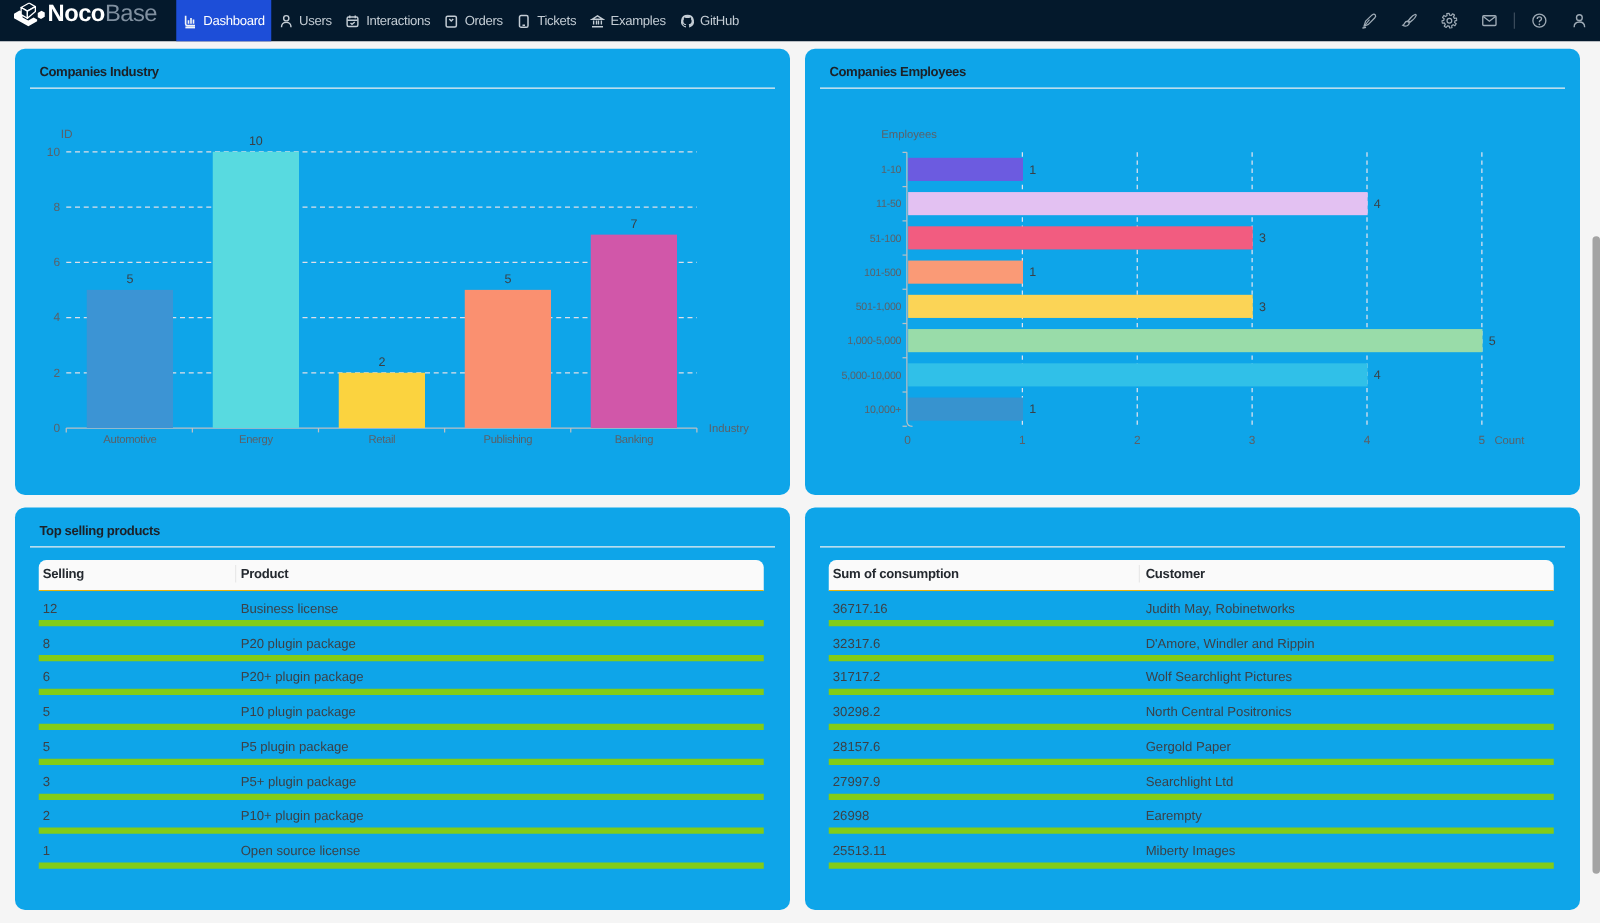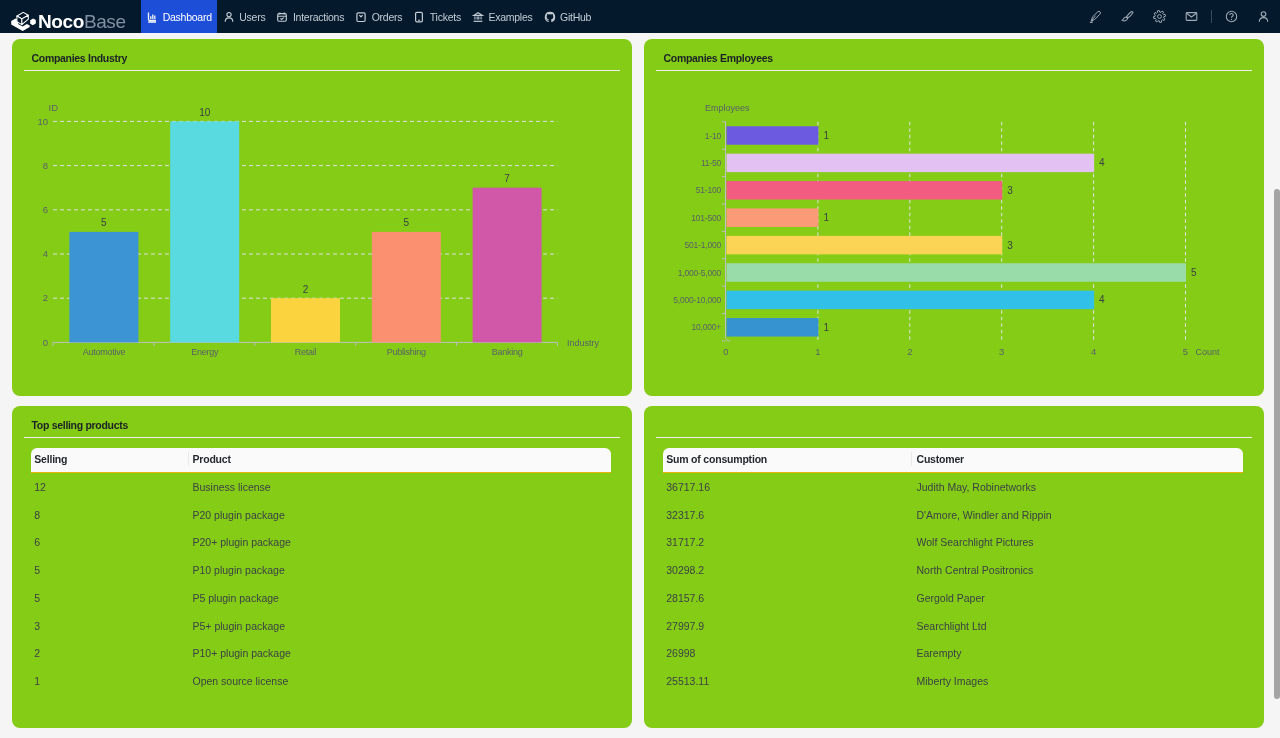--- a/index.html
+++ b/index.html
@@ -1,37 +1,37 @@
 <!DOCTYPE html>
 <html><head><meta charset="utf-8">
 <style>
 *{margin:0;padding:0;box-sizing:border-box}
 html,body{width:1280px;height:738px;overflow:hidden;background:#f5f5f5;
 font-family:"Liberation Sans",sans-serif;-webkit-font-smoothing:antialiased}
-.hdr{position:absolute;left:0;top:0;width:1280px;height:33px;background:#04192c;display:flex;align-items:flex-end}
+.hdr{position:absolute;left:0;top:0;width:1280px;height:33px;background:#04192c;display:flex;align-items:flex-start}
 .logo{display:flex;align-items:center;margin-left:11px}
 .logo svg{display:block}
 .lt{margin-left:2px;font-size:19px;letter-spacing:-0.4px;color:#fff;font-weight:bold}
 .lt i{font-style:normal;font-weight:400;color:#8090a0}
 .menu{display:flex;height:33px;margin-left:15px;font-size:10.5px;letter-spacing:-0.25px}
 .mi{display:flex;align-items:center;padding:0 5.5px;color:#c3ccd4;white-space:nowrap}
 .mi svg{margin-right:4.5px;flex:none}
 .mi.sel{background:#1d4ed8;color:#fff}
 .ricons{position:absolute;right:0;top:0;height:33px;display:flex;align-items:center}
 .ri{width:32.2px;display:flex;justify-content:center;align-items:center}
 .rdiv{width:1px;height:13px;background:#394a5a;margin:0 3.4px}
-.card{position:absolute;background:#84cc16;border-radius:8px}
+.card{position:absolute;background:#0ea5e9;border-radius:8px}
 .chead{height:31px;display:flex;align-items:center;padding-top:7px;padding-left:19.5px;
 font-size:10.5px;font-weight:bold;letter-spacing:-0.3px;color:#1c2128}
 .cdiv{position:absolute;left:12px;right:12px;top:31px;height:1px;background:#f0f0f0}
 .tbl{position:absolute;left:19px;top:41.5px;width:580px;font-size:10.5px}
 .thead{position:relative;height:25.5px;background:#fafafa;border-radius:6px 6px 0 0;border-bottom:1px solid #eab308}
 .thl{position:absolute;top:5.9px;font-weight:bold;color:#24292f;letter-spacing:-0.2px}
 .tsep{position:absolute;top:4.6px;width:1px;height:14px;background:#e9e9e9}
-.trow{position:relative;height:27.75px;border-bottom:1px solid #84cc16;color:#3c4147}
+.trow{position:relative;height:27.75px;border-bottom:5px solid #84cc16;color:#3c4147}
 .tc1{position:absolute;left:3.25px;top:7.9px}
 .tc2{position:absolute;top:7.9px}
 .sbar{position:absolute;left:1274px;top:189px;width:5.5px;height:510px;border-radius:3px;background:#a4a4a4}
 </style></head>
 <body>
 <div class="hdr">
  <div class="logo">
       <svg width="25" height="21" viewBox="0 0 25 21" style="margin-top:2px">
 <path d="M0.2 8.9 L4.6 6.4 L7.1 7.8 L7.1 11.9 L11.6 14.4 L15.9 11.9 L18.7 13.5 L18.7 14.9 L11.7 19 L0.2 12.5 Z" fill="#fff"></path>
 <path d="M19.2 8.3 L22.2 6.5 L24.8 8.0 L24.8 11.4 L21.8 13.2 L19.2 11.7 Z" fill="#fff"></path>

